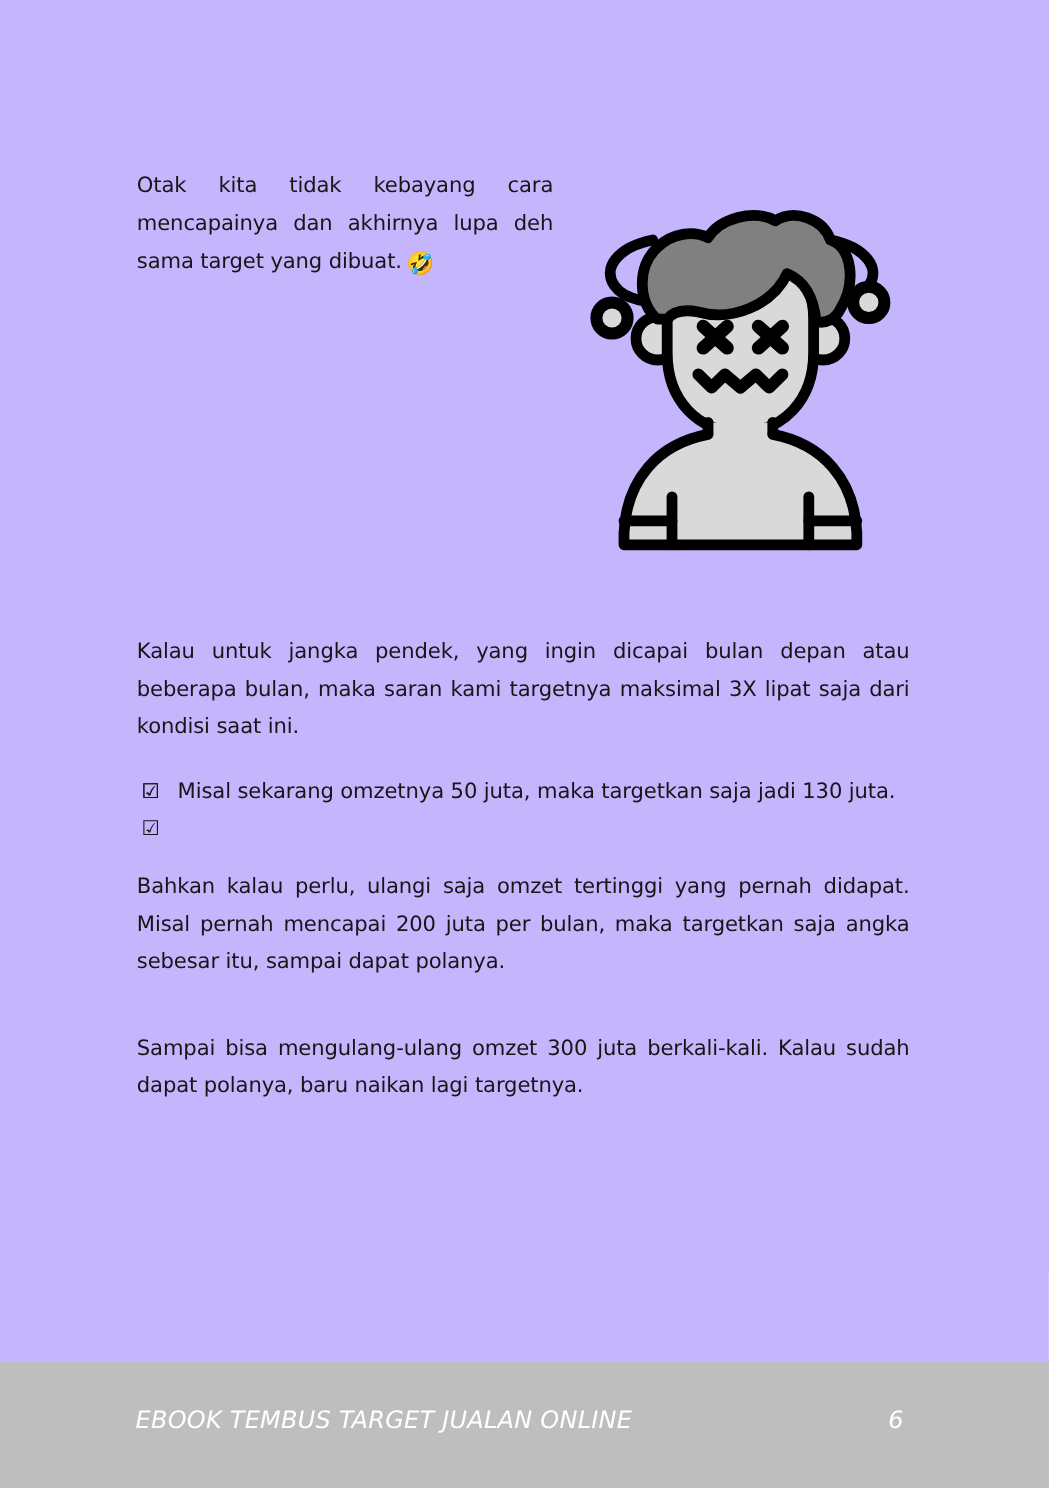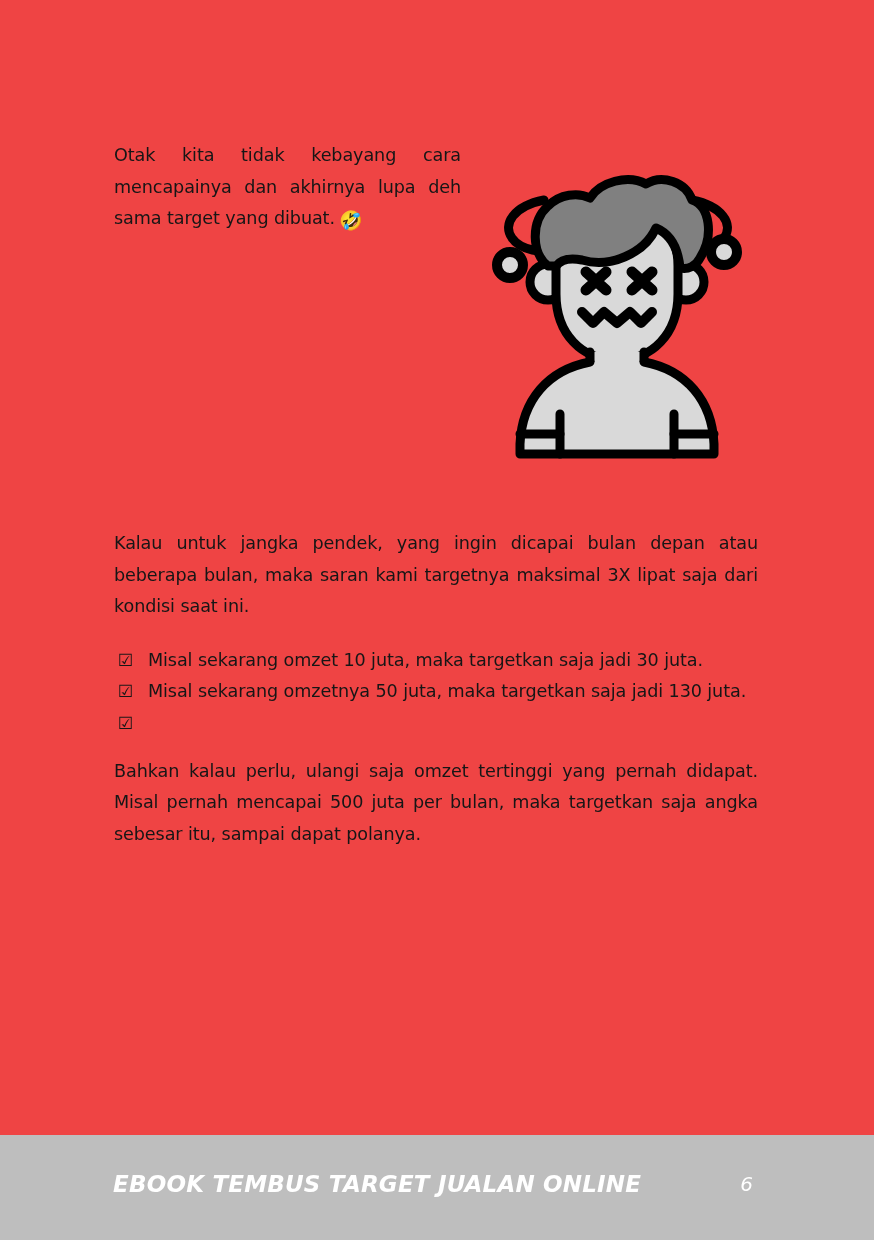--- a/index.html
+++ b/index.html
@@ -12,21 +12,21 @@
     height: 1240px;
     position: relative;
     overflow: hidden;
     font-family: "DejaVu Sans", "Liberation Sans", sans-serif;
     color: #161616;
   }
 
   .page {
     position: absolute;
     inset: 0;
-    background: #ef4444;
+    background: #c4b5fd;
   }
 
   
   .content {
     position: absolute;
     left: 114px;
     top: 140px;
     width: 644px;
   }
 
@@ -114,22 +114,22 @@
     left: 113px;
     right: 113px;
     top: 36px;
     display: flex;
     align-items: center;
     justify-content: space-between;
   }
   .footer-title {
     font-family: "DejaVu Sans", "Liberation Sans", sans-serif;
     font-style: italic;
-    font-weight: bold;
-    font-size: 23px;
+    font-weight: normal;
+    font-size: 20px;
     letter-spacing: 0.2px;
     color: #ffffff;
   }
   .footer-page {
     font-family: "DejaVu Sans", "Liberation Sans", sans-serif;
     font-style: italic;
     font-size: 20px;
     color: #ffffff;
     margin-right: 8px;
   }
@@ -196,36 +196,36 @@
 
     <div class="wide-block">
       <p class="body-text">Kalau untuk jangka pendek, yang ingin dicapai bulan depan atau beberapa bulan, maka saran kami targetnya maksimal 3X lipat saja dari kondisi saat ini.</p>
     </div>
 
     <div class="para-gap-sm"></div>
 
     <ul class="check-list wide-block">
       <li>
         <span class="cbox">☑</span>
-        <span>Misal sekarang omzet 10 juta, maka targetkan saja jadi 30 juta.</span>
       </li>
       <li>
         <span class="cbox">☑</span>
         <span>Misal sekarang omzetnya 50 juta, maka targetkan saja jadi 130 juta.</span>
       </li>
       <li>
         <span class="cbox">☑</span>
       </li>
     </ul>
 
     <div class="para-gap-lg"></div>
 
     <div class="wide-block">
-      <p class="body-text">Bahkan kalau perlu, ulangi saja omzet tertinggi yang pernah didapat. Misal pernah mencapai 500 juta per bulan, maka targetkan saja angka sebesar itu, sampai dapat polanya.</p>
+      <p class="body-text">Bahkan kalau perlu, ulangi saja omzet tertinggi yang pernah didapat. Misal pernah mencapai 200 juta per bulan, maka targetkan saja angka sebesar itu, sampai dapat polanya.</p>
       <div class="para-gap-md"></div>
+      <p class="body-text">Sampai bisa mengulang-ulang omzet 300 juta berkali-kali. Kalau sudah dapat polanya, baru naikan lagi targetnya.</p>
     </div>
 
   </div>
 
   <div class="footer">
     <div class="footer-inner">
       <div class="footer-title">EBOOK TEMBUS TARGET JUALAN ONLINE</div>
       <div class="footer-page">6</div>
     </div>
   </div>

